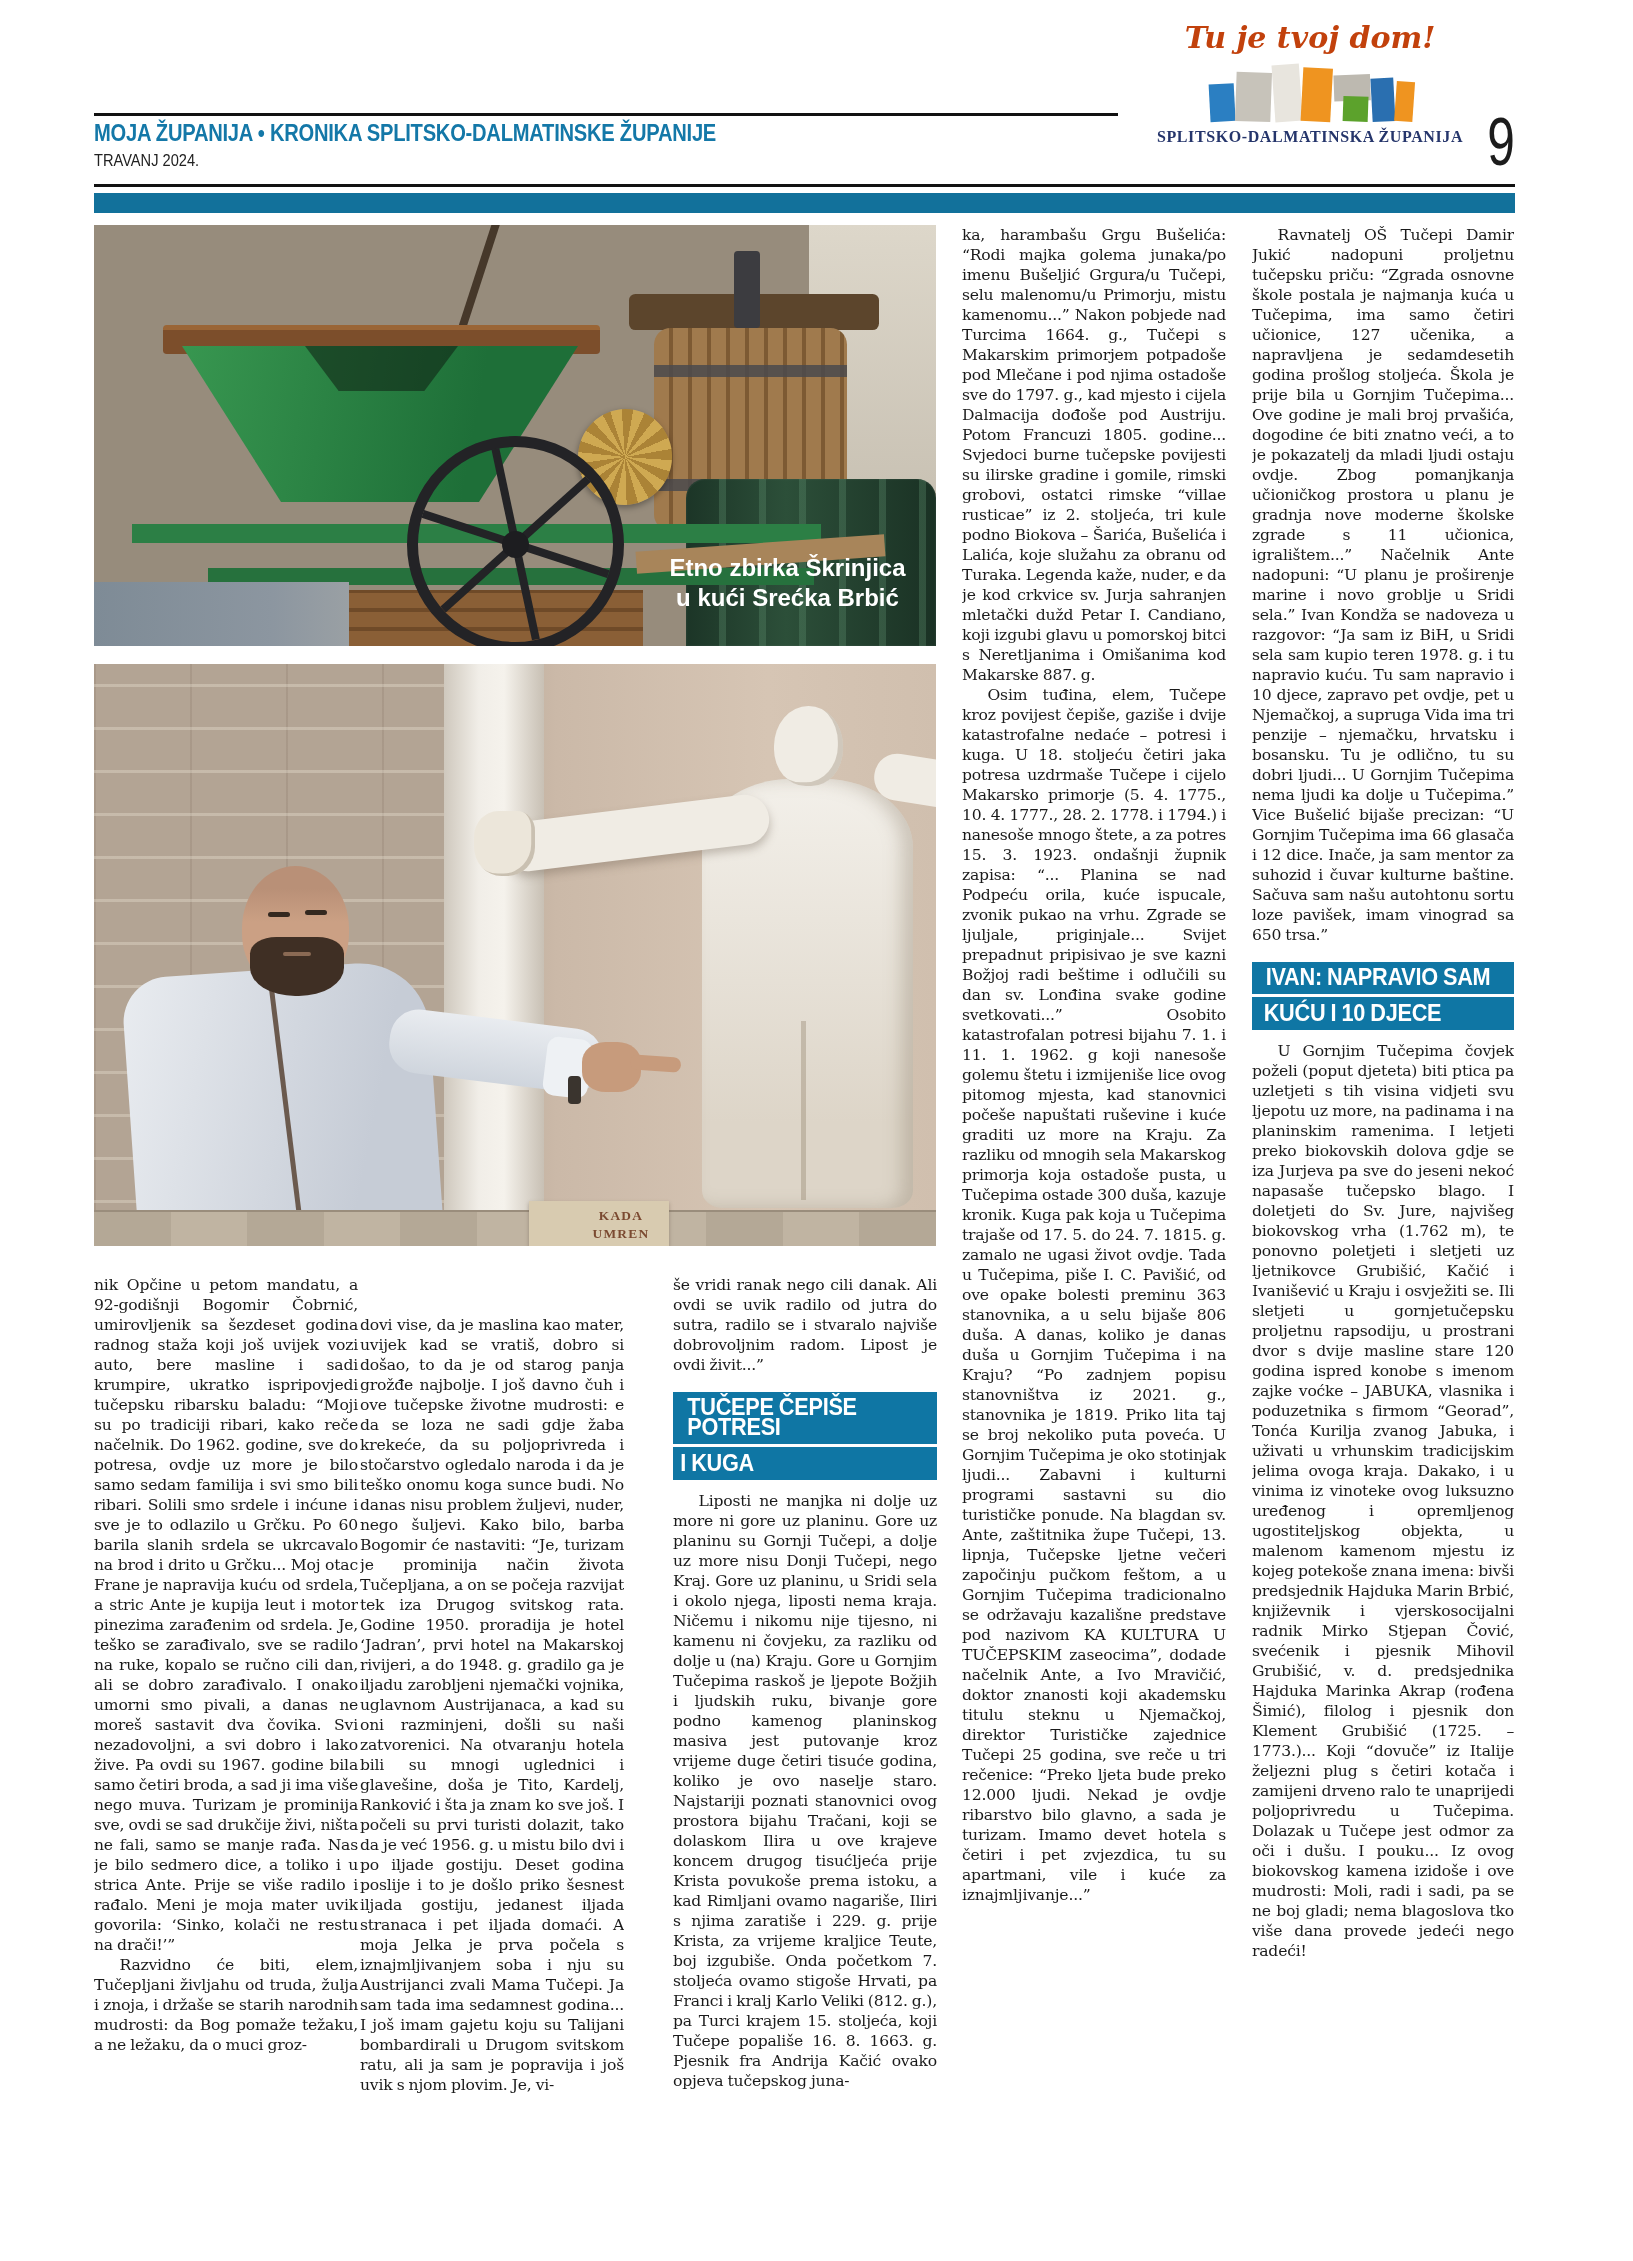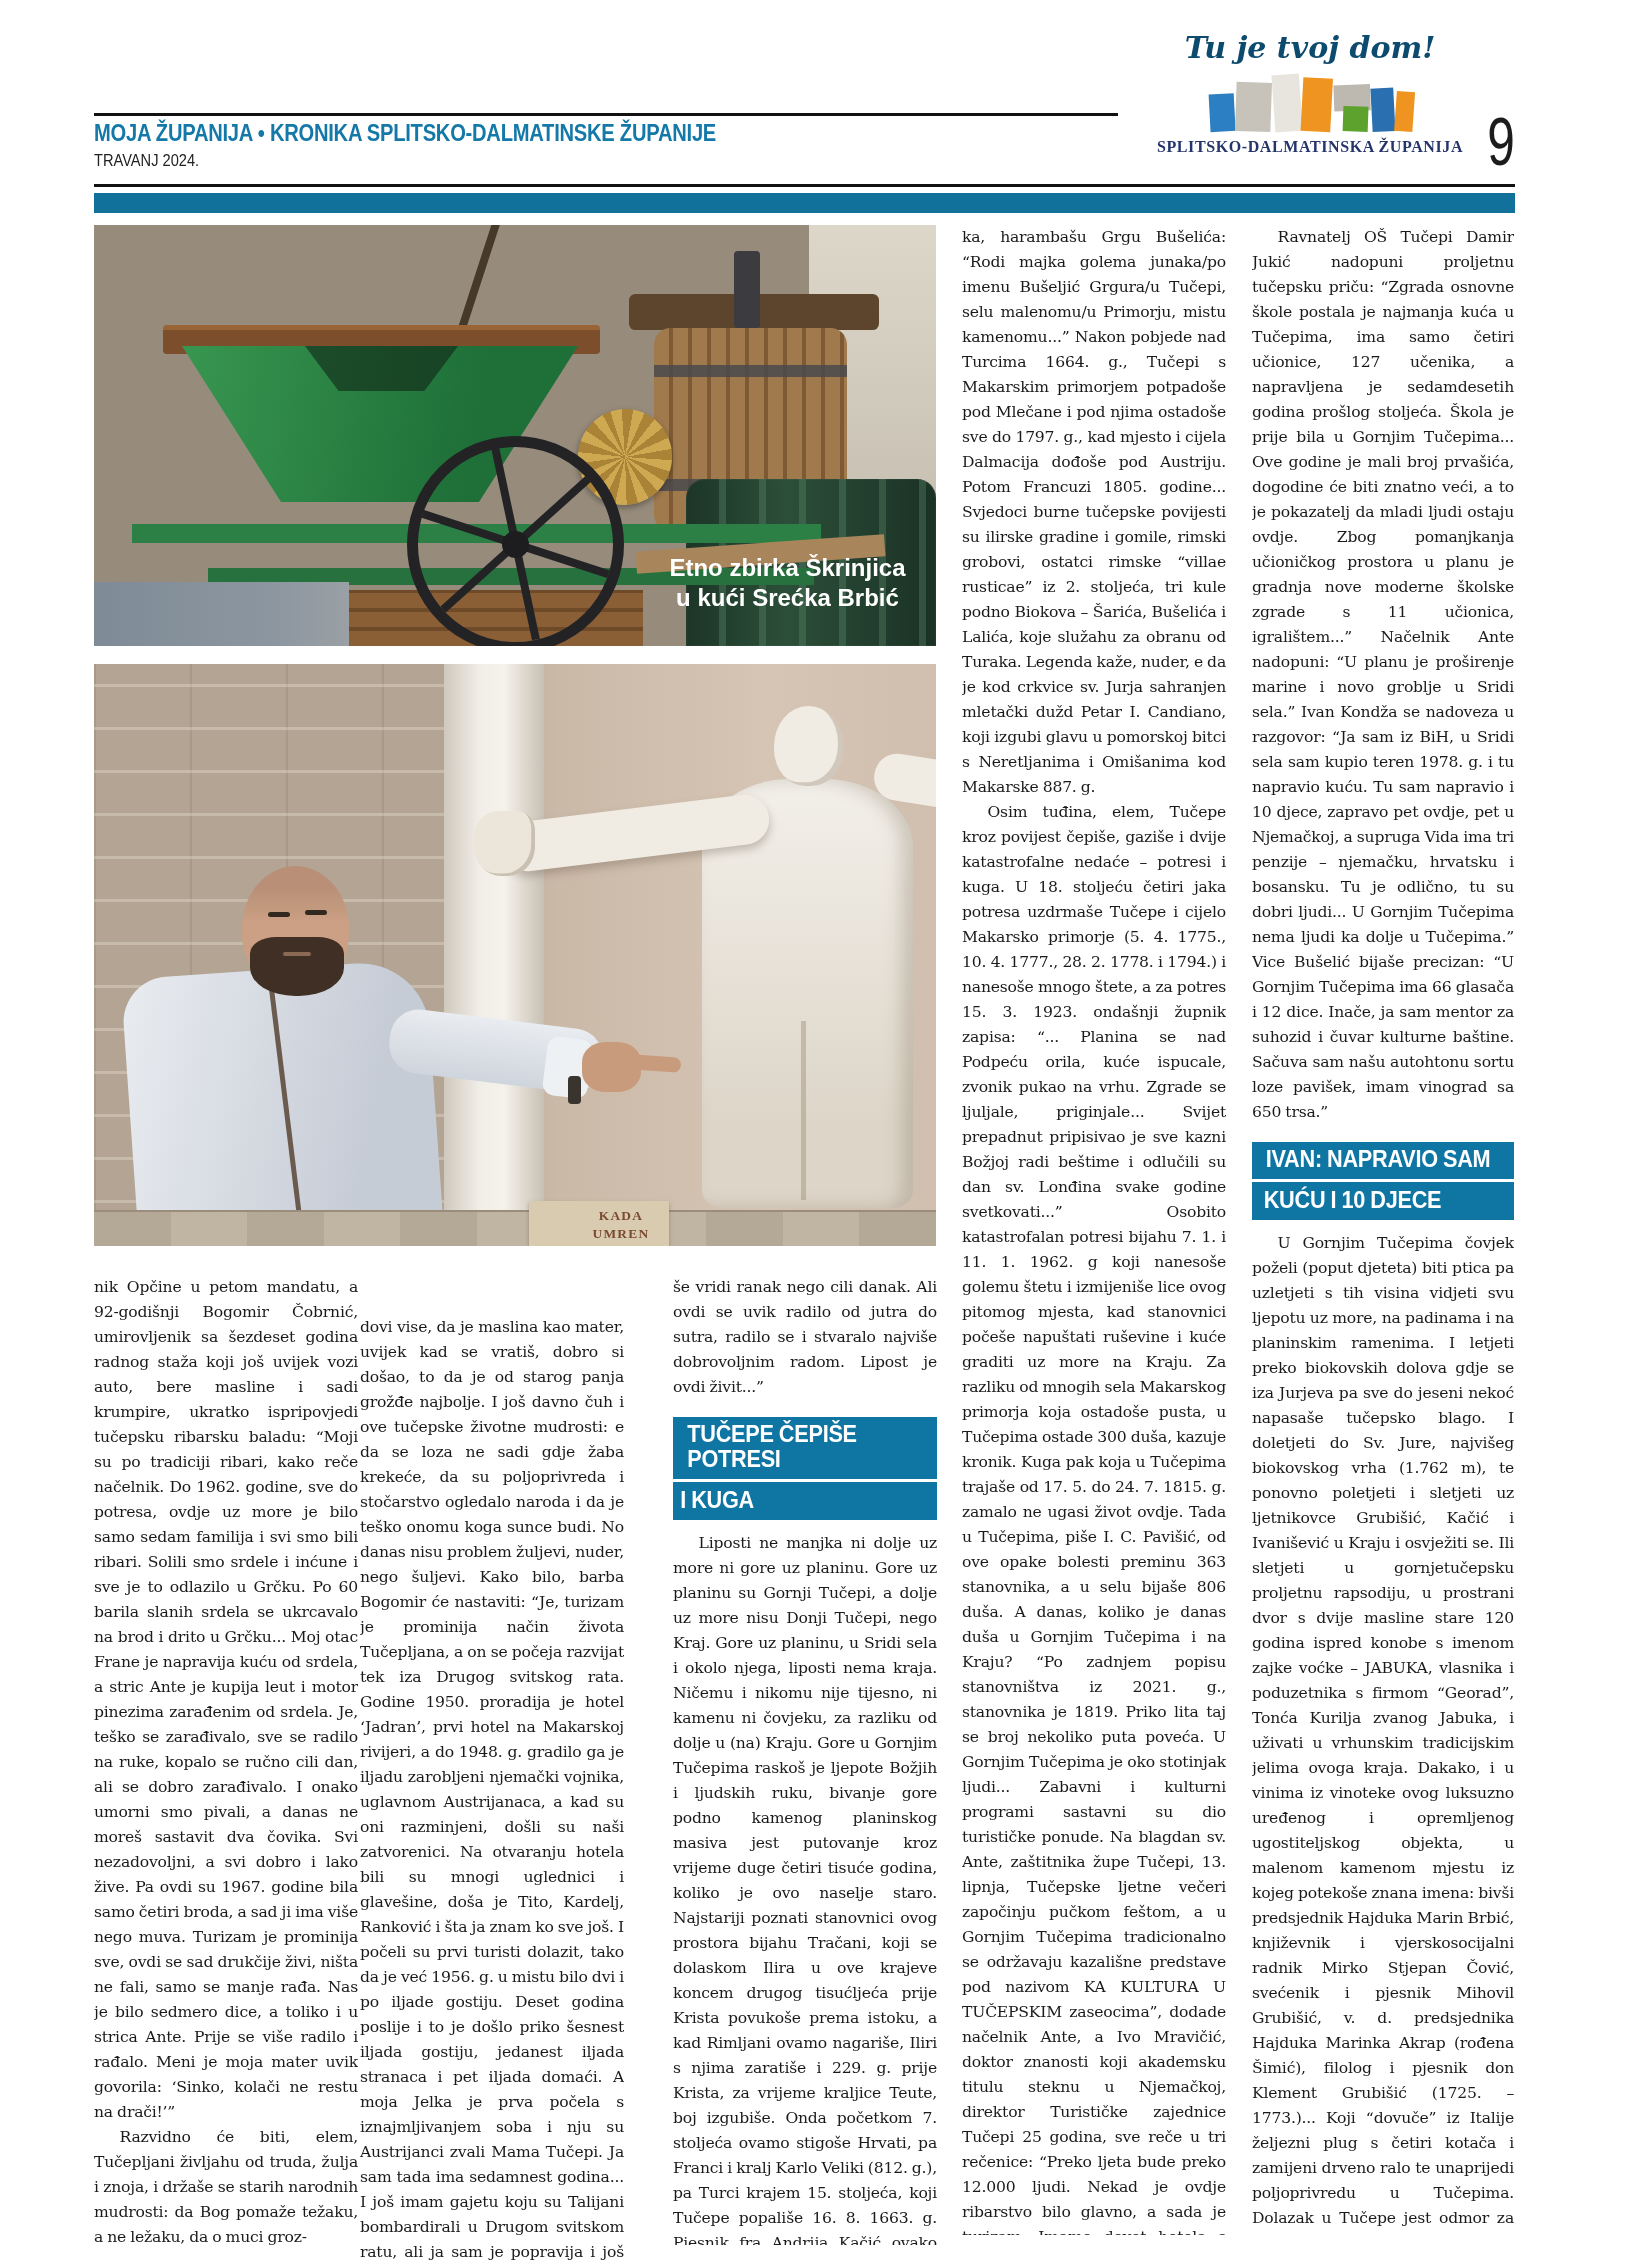--- a/index.html
+++ b/index.html
@@ -9,21 +9,21 @@
   .rule{position:absolute;background:#111;height:2.6px;}
   .rule-top{left:94px;top:113px;width:1024px;}
   .rule-bottom{left:94px;top:184px;width:1421px;}
   .masthead{position:absolute;left:94px;top:119px;font-family:"Liberation Sans",sans-serif;
             font-weight:bold;font-size:24px;color:#1478a8;white-space:nowrap;
             transform:scaleX(.84);transform-origin:left center;letter-spacing:-0.3px;}
   .dateline{position:absolute;left:94px;top:151px;font-family:"Liberation Sans",sans-serif;
             font-size:17px;color:#222;transform:scaleX(.86);transform-origin:left center;}
   .logo{position:absolute;left:1141px;top:9px;width:338px;height:170px;background:#fff;text-align:center;}
   .logo-slogan{font-family:"DejaVu Serif",serif;font-style:italic;font-weight:bold;
-               font-size:30px;color:#0c4a6e;margin-top:21px;}
+               font-size:30px;color:#c2410c;margin-top:11px;}
   .logo-houses{margin:2.6px auto 0 auto;display:block;}
   .logo-name{font-family:"Liberation Serif",serif;font-size:16px;color:#25356b;
              letter-spacing:0.6px;font-weight:bold;}
   .pagenum{position:absolute;left:1447px;top:107px;width:68px;text-align:right;
            font-family:"Liberation Sans",sans-serif;font-weight:400;font-size:69px;
            color:#1c1c1c;transform:scaleX(.72);transform-origin:right center;line-height:1;}
   .tealbar{position:absolute;left:94px;top:193px;width:1421px;height:20.4px;background:#12719b;}
   
   .photo{position:absolute;left:94px;width:842px;overflow:hidden;}
   .photo1{top:225px;height:421px;background:#b4ab9b;}
@@ -131,21 +131,21 @@
       background:linear-gradient(180deg,#e9ecf0,#cfd5dd);border-radius:29px;transform:rotate(7deg);}
   .man-cuff{position:absolute;left:451px;top:374px;width:45px;height:59px;background:#eef1f4;
       border-radius:11.5px;transform:rotate(7deg);}
   .man-hand{position:absolute;left:488px;top:378px;width:59px;height:50px;background:#c79b7c;border-radius:40%;}
   .man-finger{position:absolute;left:536px;top:392px;width:51px;height:15.3px;background:#c79b7c;
       border-radius:7.7px;transform:rotate(4deg);}
   .man-watch{position:absolute;left:474px;top:412px;width:12.8px;height:28px;background:#3a342e;border-radius:3.8px;}
   .caption2{position:absolute;left:24px;top:103px;font-family:"Liberation Sans",sans-serif;
       font-weight:600;font-size:26px;line-height:1.28;color:#26211c;}
   
-  .col{position:absolute;text-align:justify;font-size:15.6px;line-height:25px;
+  .col{position:absolute;text-align:justify;font-size:15.6px;line-height:20px;
        letter-spacing:-0.2px;word-spacing:-0.6px;overflow:hidden;}
   .col p{margin:0;}
   .col p.ind{text-indent:25.5px;}
   .col-1{left:94px;top:1275px;width:264px;height:970px;}
   .col-2{left:360px;top:1275px;width:264px;height:970px;margin-top:40px;}
   .col-3{left:673px;top:1275px;width:264px;height:970px;}
   .col-4{left:962px;top:225px;width:264px;height:2010px;}
   .col-5{left:1252px;top:225px;width:262px;height:2010px;}
   .subhead{margin:16.6px 0 11.5px 0;}
   .subhead .bar{background:#0f76a4;color:#fff;text-align:left;

